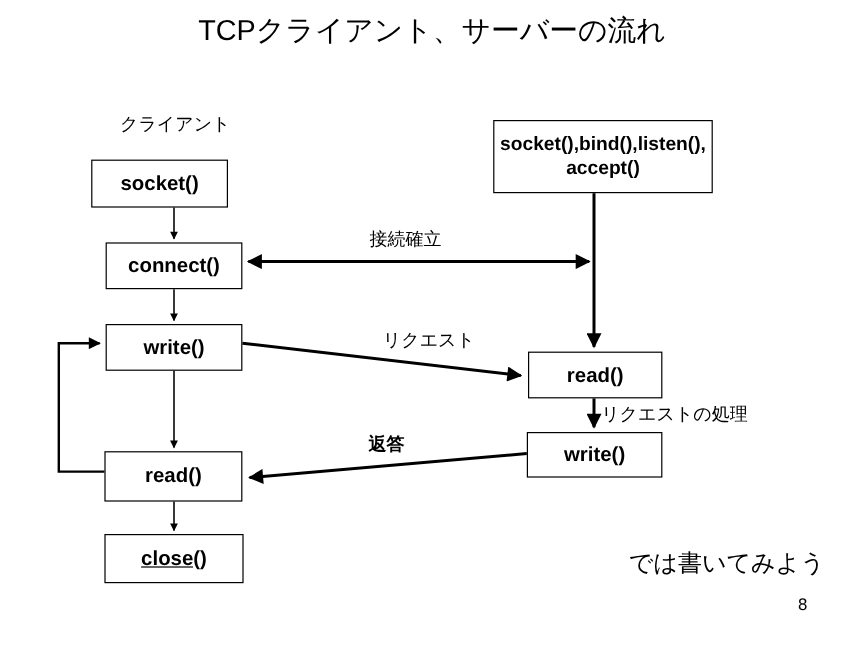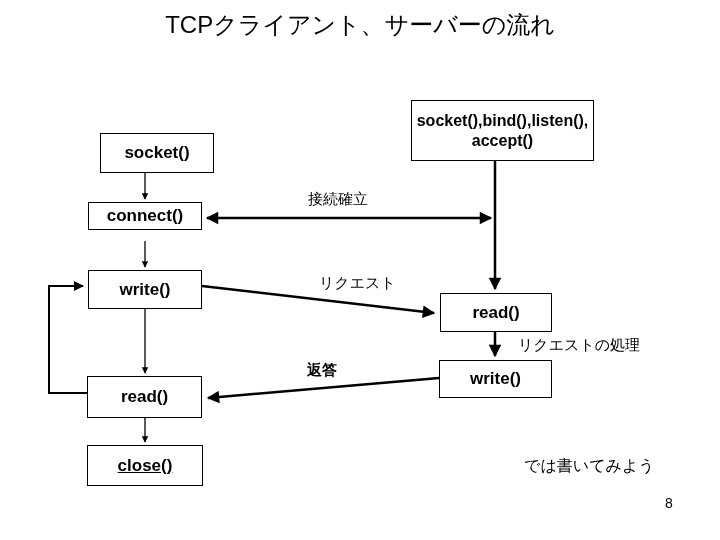--- a/index.html
+++ b/index.html
@@ -33,44 +33,44 @@
     border: 1.5px solid #000000;
     background: #ffffff;
     display: flex;
     align-items: center;
     justify-content: center;
     font-weight: bold;
     font-size: 17px;
     text-align: center;
     box-sizing: border-box;
   }
-  .box-socket  { left: 100px;  top: 133px; width: 114px; height: 40px; }
-  .box-connect { left: 88px;  top: 202px; width: 114px; height: 28px; }
+  .box-socket  { left: 76px;  top: 133px; width: 114px; height: 40px; }
+  .box-connect { left: 88px;  top: 202px; width: 114px; height: 39px; }
   .box-write   { left: 88px;  top: 270px; width: 114px; height: 39px; }
   .box-read    { left: 87px;  top: 376px; width: 115px; height: 42px; }
   .box-close   { left: 87px;  top: 445px; width: 116px; height: 41px; text-decoration: underline; }
   .box-server-setup {
     left: 411px; top: 100px; width: 183px; height: 61px;
     font-size: 16px; line-height: 1.25; flex-direction: column;
   }
   .box-server-read  { left: 440px; top: 293px; width: 112px; height: 39px; }
   .box-server-write { left: 439px; top: 360px; width: 113px; height: 38px; }
   .edge-label {
     position: absolute;
     font-size: 15px;
     white-space: nowrap;
   }
   .lbl-connection { left: 308px; top: 190px; }
   .lbl-request    { left: 299px; top: 274px; margin-left: 20px; }
-  .lbl-processing { left: 518px; top: 336px; }
+  .lbl-processing { left: 501px; top: 336px; }
   .lbl-response   { left: 307px; top: 361px; font-weight: bold; }
   .footer-note {
     position: absolute;
     left: 524px; top: 456px;
-    font-size: 16px;
+    font-size: 20px;
     white-space: nowrap;
   }
   .page-number {
     position: absolute;
     left: 665px; top: 495px;
     font-size: 14px;
   }
   svg.connectors {
     position: absolute;
     left: 0; top: 0;
@@ -79,20 +79,21 @@
   }
 </style>
 </head>
 <body>
 
 <div class="slide">
 
   <div class="title">TCPクライアント、サーバーの流れ</div>
 
   <div class="side-label server-label">サーバー</div>
+  <div class="side-label client-label">クライアント</div>
 
   <div class="box box-socket">socket()</div>
   <div class="box box-connect">connect()</div>
   <div class="box box-write">write()</div>
   <div class="box box-read">read()</div>
   <div class="box box-close">close()</div>
 
   <div class="box box-server-setup">
     <span>socket(),bind(),listen(),</span>
     <span>accept()</span>

